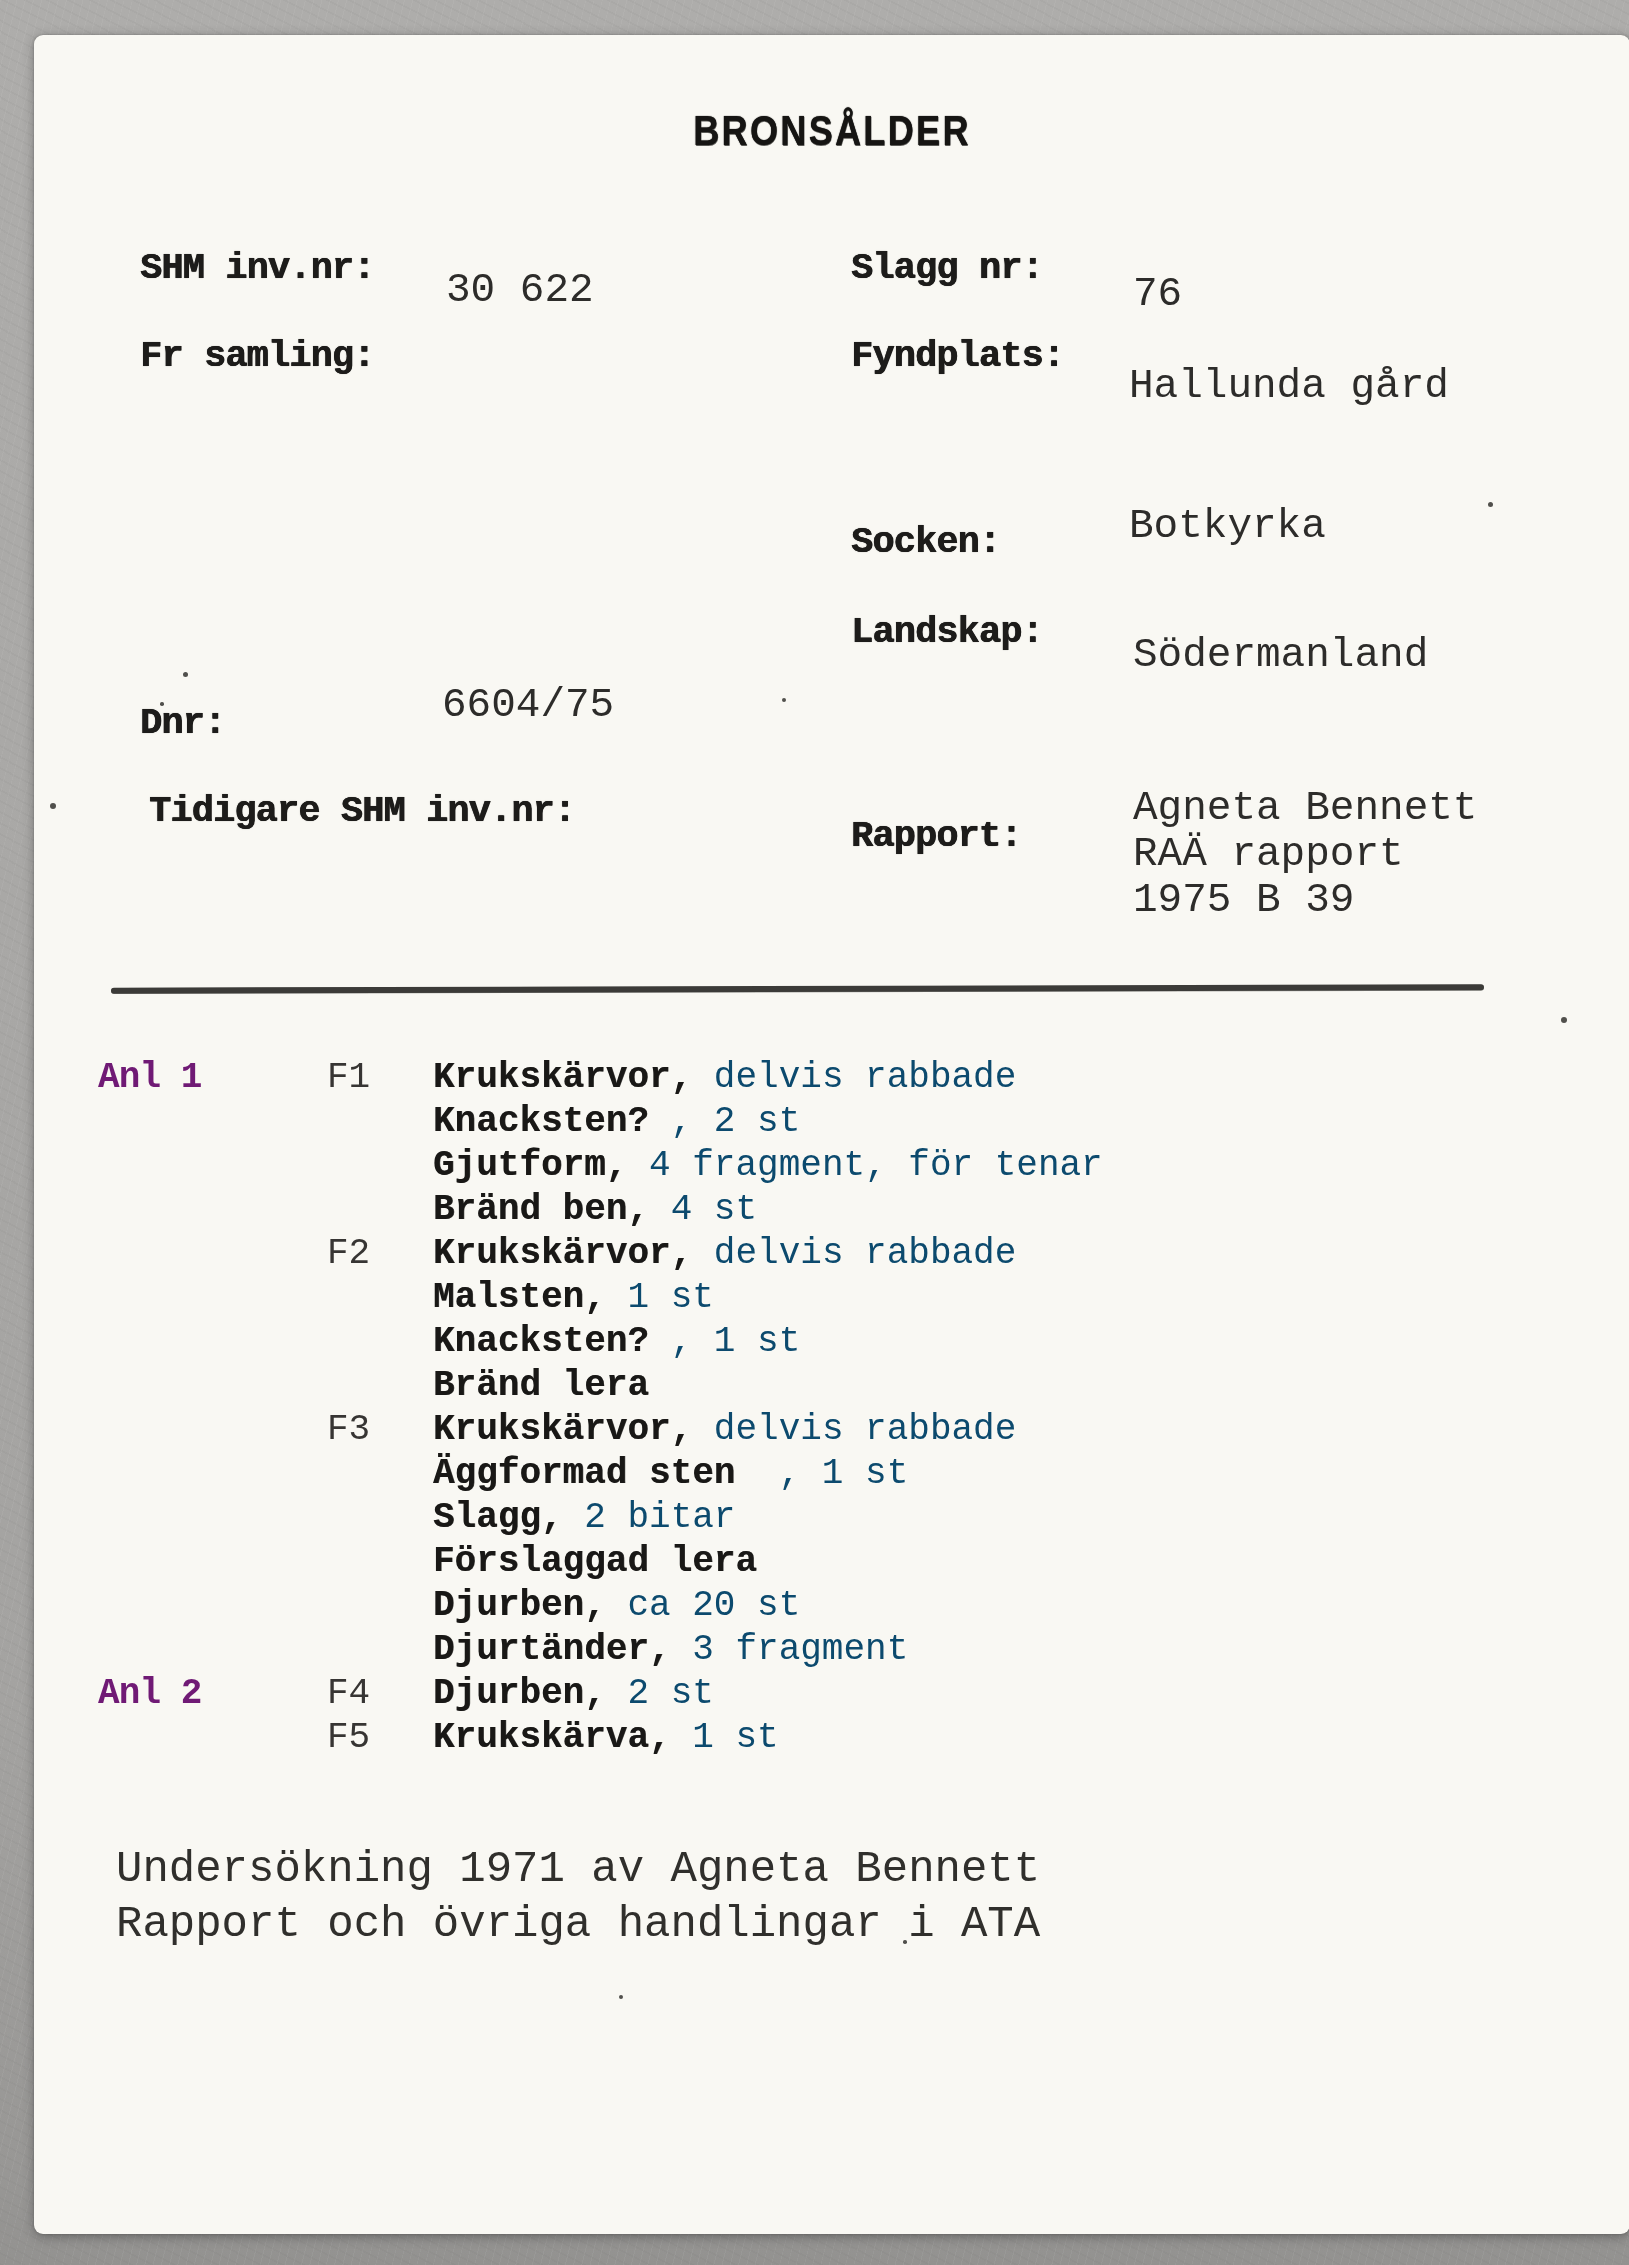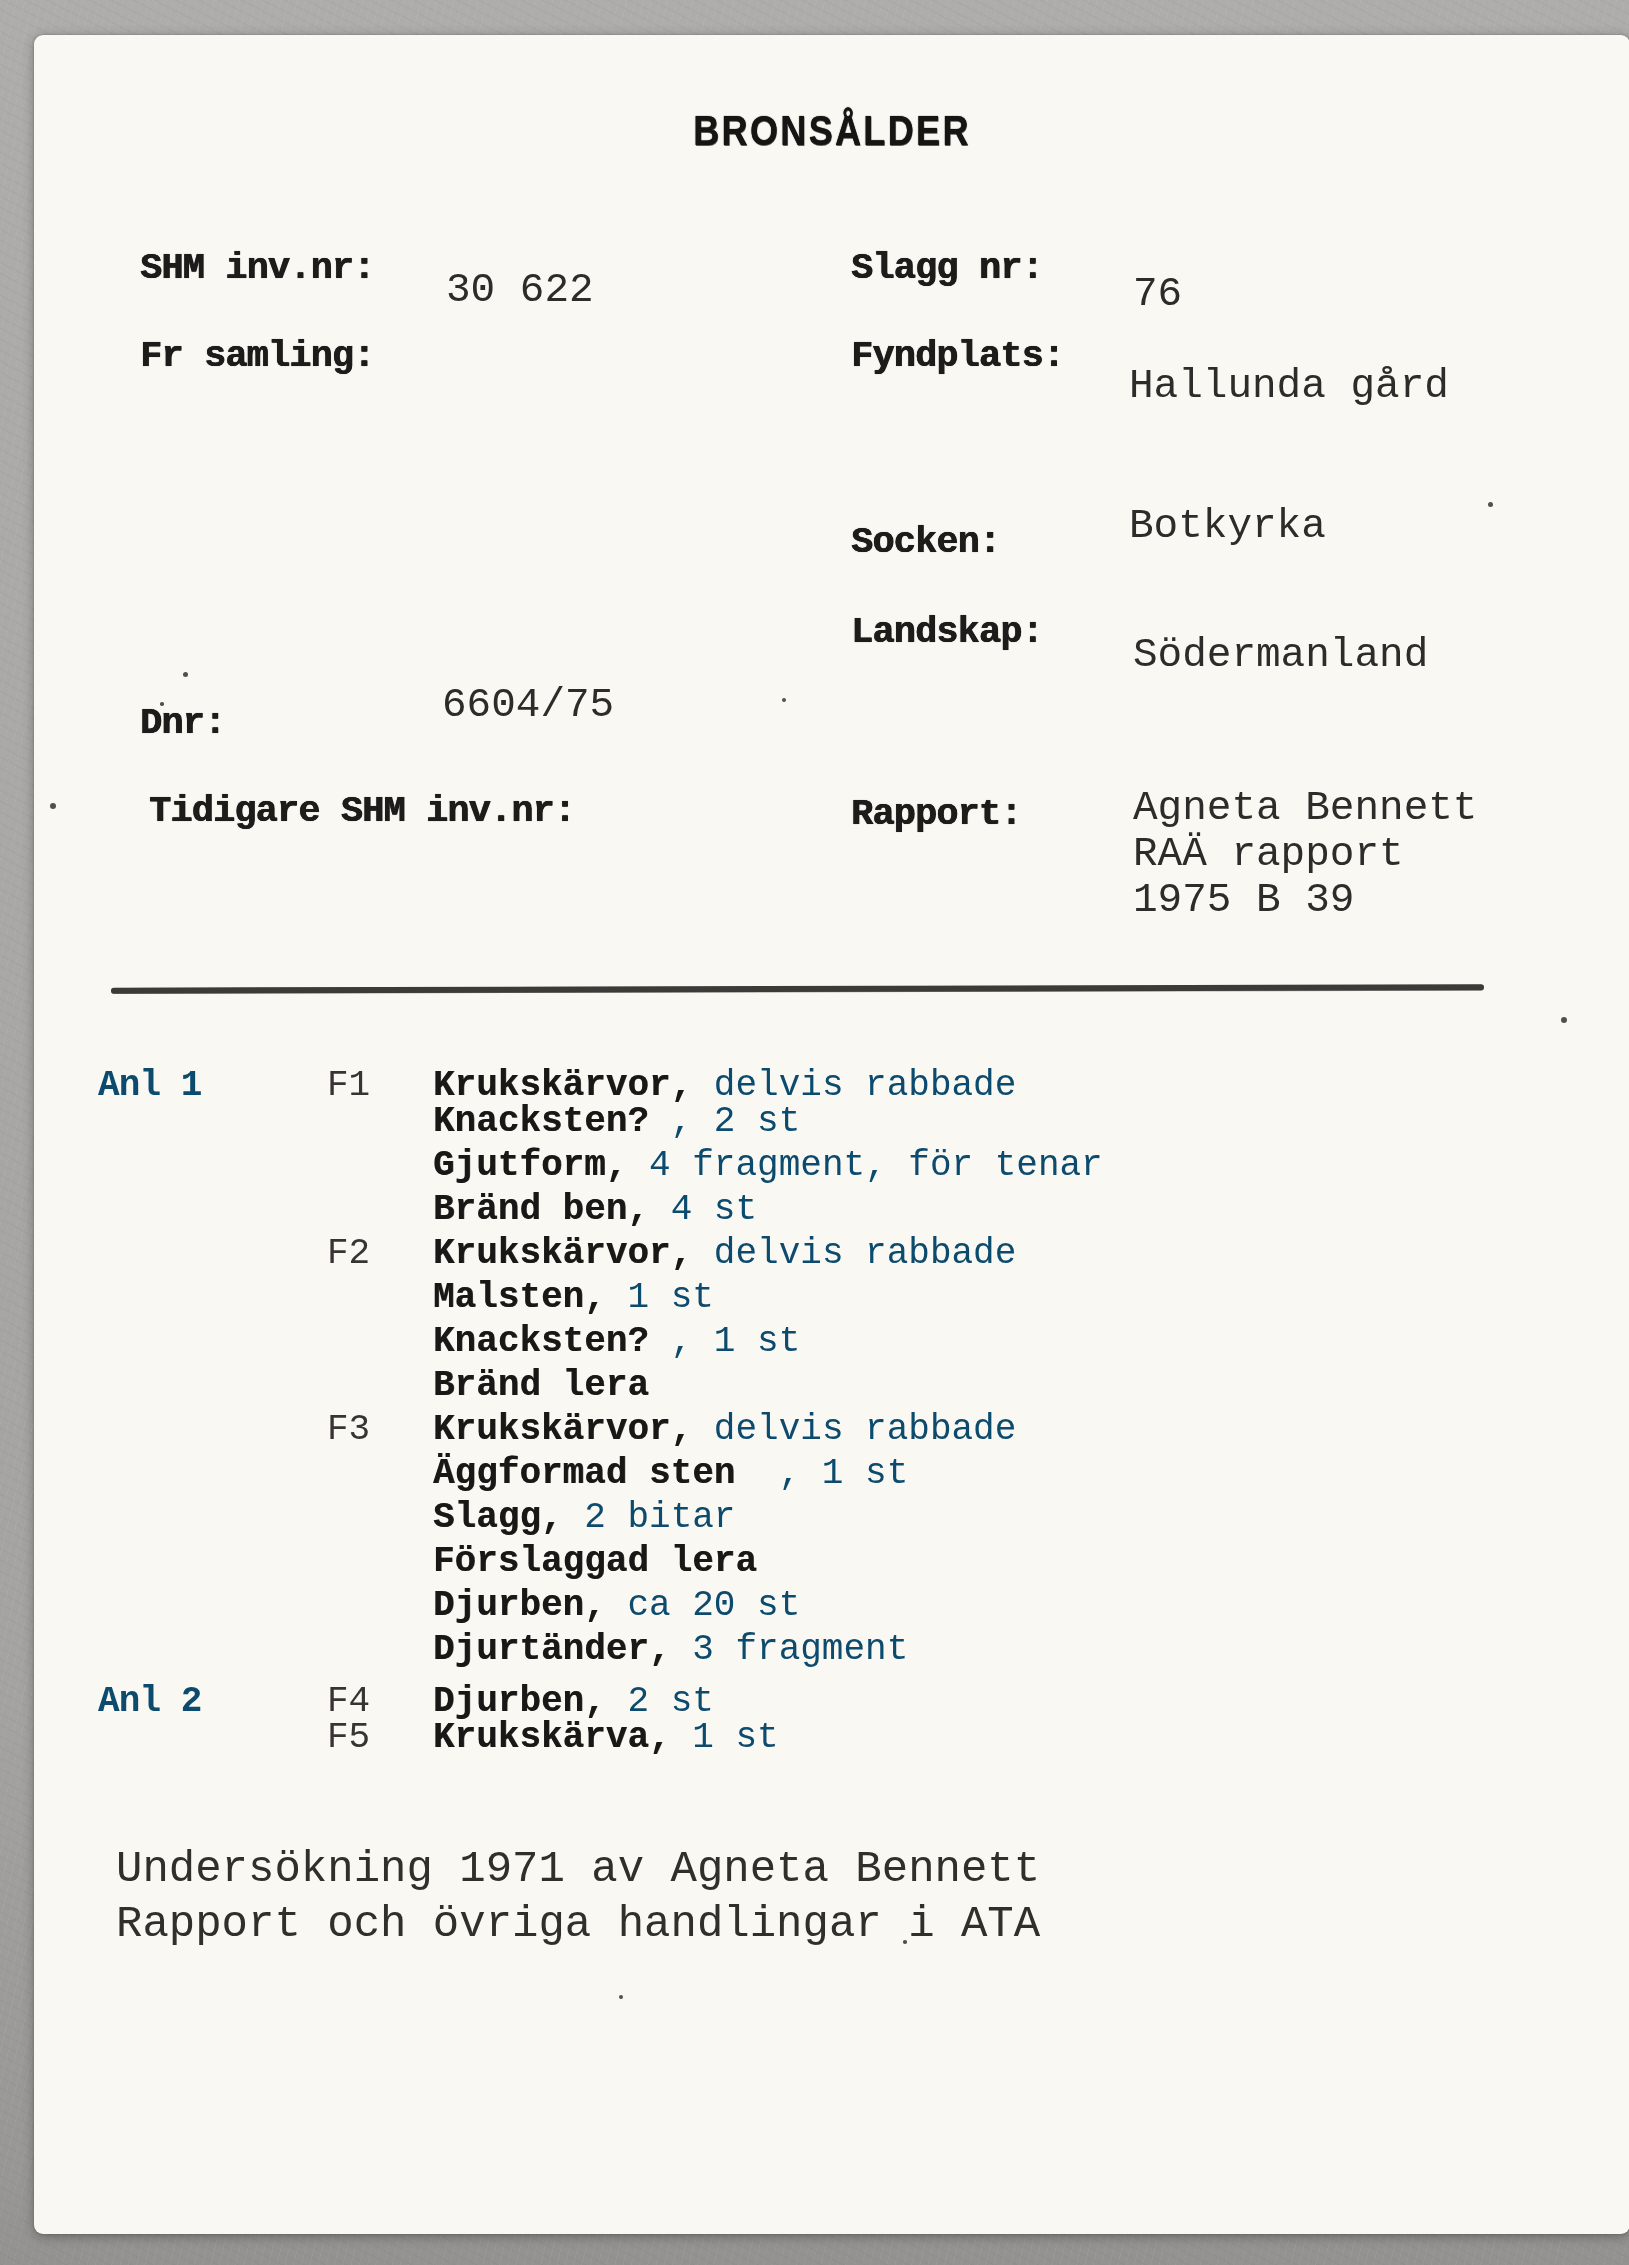--- a/index.html
+++ b/index.html
@@ -38,21 +38,21 @@
   .val-multi{line-height:46px;}
   .divider{
     position:absolute;left:77px;top:951px;width:1373px;height:6.2px;
     background:#3c3b38;border-radius:3.5px;transform:rotate(-0.14deg);
     box-shadow:0 0.4px 0 rgba(60,59,56,0.5);
   }
   .finds{
     position:absolute;left:64px;top:1021px;font-size:36px;color:#34322f;
   }
   .find-row{height:44px;line-height:44px;white-space:pre;}
-  .col-anl{display:inline-block;width:229px;font-weight:bold;color:#0c4a6e;letter-spacing:-0.9px;margin-top:8px;}
+  .col-anl{display:inline-block;width:229px;font-weight:bold;color:#701a75;letter-spacing:-0.9px;}
   .col-f{display:inline-block;width:106px;color:#373533;}
   .find-name{font-weight:bold;color:#191816;text-shadow:0.4px 0 0 rgba(25,24,22,0.7);}
   .find-detail{color:#0c4a6e;}
   .footer{
     position:absolute;left:82px;top:1807px;font-size:44px;line-height:55px;color:#302f2c;white-space:nowrap;
   }
   .speck{position:absolute;background:#51504c;border-radius:50%;}
 </style>
 </head>
 <body>
@@ -65,21 +65,21 @@
 
   <div class="lbl" style="left:106px;top:212px">SHM inv.nr:</div>
   <div class="lbl" style="left:106px;top:300px">Fr samling:</div>
   <div class="lbl" style="left:106px;top:667px">Dnr:</div>
   <div class="lbl" style="left:115px;top:755px">Tidigare SHM inv.nr:</div>
 
   <div class="lbl" style="left:817px;top:212px">Slagg nr:</div>
   <div class="lbl" style="left:817px;top:300px">Fyndplats:</div>
   <div class="lbl" style="left:817px;top:486px">Socken:</div>
   <div class="lbl" style="left:817px;top:576px">Landskap:</div>
-  <div class="lbl" style="left:817px;top:758px">Rapport:</div>
+  <div class="lbl" style="left:817px;top:780px">Rapport:</div>
 
   <div class="val" style="left:412px;top:232px">30 622</div>
   <div class="val" style="left:1099px;top:236px">76</div>
   <div class="val" style="left:1095px;top:328px">Hallunda gård</div>
   <div class="val" style="left:1095px;top:468px">Botkyrka</div>
   <div class="val" style="left:1099px;top:597px">Södermanland</div>
   <div class="val" style="left:408px;top:647px">6604/75</div>
 
   <div class="val val-multi" style="left:1099px;top:750px">
     <div>Agneta Bennett</div>

